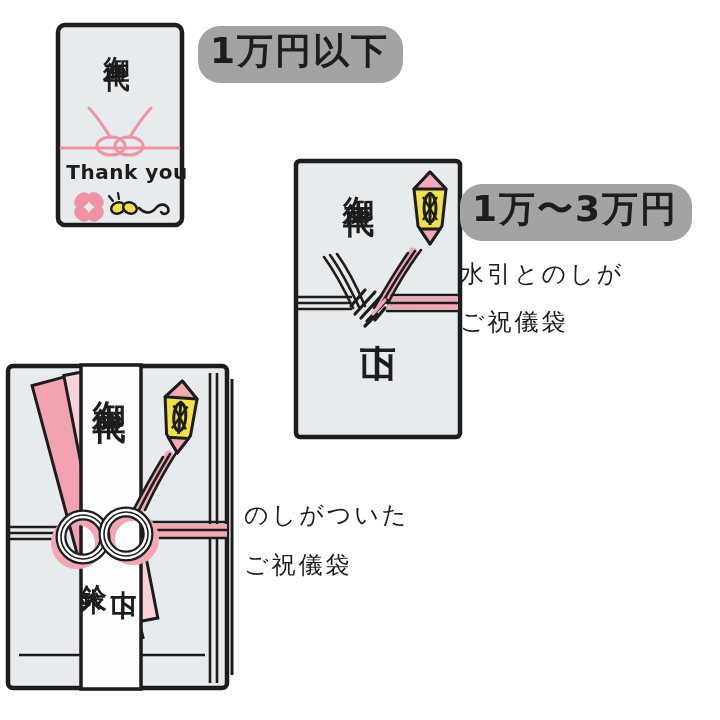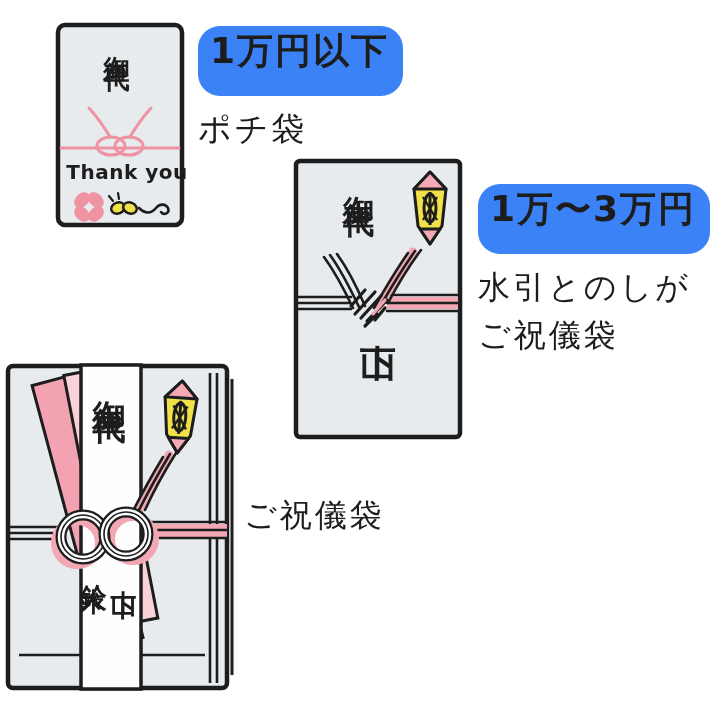--- a/index.html
+++ b/index.html
@@ -27,31 +27,31 @@
   .env1 .msg{position:absolute;left:0;top:138px;width:100%;text-align:center;
     font-size:20px;font-weight:bold;letter-spacing:0.5px;}
   .env2 .front{left:50px;top:13px;font-size:31px;}
   .env2 .name{left:67px;top:157px;font-size:36px;}
   .env3 .front{left:88px;top:11px;font-size:33px;}
   .env3 .name-left{left:76px;top:200px;font-size:26px;letter-spacing:5px;}
   .env3 .name-right{left:106px;top:207px;font-size:26px;letter-spacing:5px;}
 
   .label{position:absolute;}
   .label1{left:198px;top:26px;}
-  .label2{left:478px;top:184px;}
+  .label2{left:460px;top:184px;}
   .label3{left:244px;top:481px;}
   .heading{
     display:inline-block;
     font-size:36px;font-weight:bold;letter-spacing:2px;line-height:1.15;
-    color:#1d1d1d;background:#3b82f6;
-    border-radius:22px;padding:4px 14px 25px 12px;
+    color:#1d1d1d;background:#a3a3a3;
+    border-radius:22px;padding:4px 14px 12px 12px;
     white-space:nowrap;
   }
   .desc{margin-top:9px;}
-  .desc-line{font-size:32px;letter-spacing:3px;line-height:48px;white-space:nowrap;color:#1d1d1d;}
+  .desc-line{font-size:24px;letter-spacing:3px;line-height:48px;white-space:nowrap;color:#1d1d1d;}
   .label1 .desc-line{font-size:33px;}
   .label3 .desc-line{line-height:50px;}
 </style>
 </head>
 <body>
 
 <div class="canvas">
 
   <div class="env env1">
     <svg viewBox="0 0 130 206" width="130" height="206">
@@ -75,23 +75,20 @@
         <path d="M58,179 l-4,-5 M64,177 l-1,-6" stroke="#1d1d1d" stroke-width="2.2" stroke-linecap="round" fill="none"></path>
         <path d="M84,186 c6,6 12,6 17,0 c4,-5 10,-4 12,0 c2,5 -4,8 -7,4" stroke="#1d1d1d" stroke-width="2.6" stroke-linecap="round" fill="none"></path>
       </g>
     </svg>
     <div class="vtext front">御車代</div>
     <div class="msg">Thank you</div>
   </div>
 
   <div class="label label1">
     <div class="heading">1万円以下</div>
-    <div class="desc">
-      <div class="desc-line">ポチ袋</div>
-    </div>
   </div>
 
   <div class="env env2">
     <svg viewBox="0 0 170 282" width="170" height="282">
       <rect x="3" y="3" width="164" height="276" rx="4" fill="#e7ebee" stroke="#1d1d1d" stroke-width="4.5"></rect>
       <g transform="translate(137,18)" stroke-linejoin="round">
         <path d="M0,-4 L16,13 L12,50 L0,68 L-12,50 L-16,13 Z" fill="#f0e14b" stroke="#1d1d1d" stroke-width="3"></path>
         <path d="M0,-4 L16,13 L-16,13 Z" fill="#f4a9b5" stroke="#1d1d1d" stroke-width="3"></path>
         <path d="M0,68 L10,53 L-10,53 Z" fill="#f4a9b5" stroke="#1d1d1d" stroke-width="3"></path>
         <ellipse cx="0" cy="32" rx="6" ry="14" fill="none" stroke="#1d1d1d" stroke-width="3"></ellipse>
@@ -173,17 +170,18 @@
         <circle cx="121" cy="171" r="22" stroke="#1d1d1d" stroke-width="1.6"></circle>
       </g>
     </svg>
     <div class="vtext front">御車代</div>
     <div class="vtext name-left">鈴木</div>
     <div class="vtext name-right">山下</div>
   </div>
 
   <div class="label label3">
     <div class="desc">
+      <div class="desc-line">のしがついた</div>
       <div class="desc-line">ご祝儀袋</div>
     </div>
   </div>
 
 </div>
 
 </body></html>

